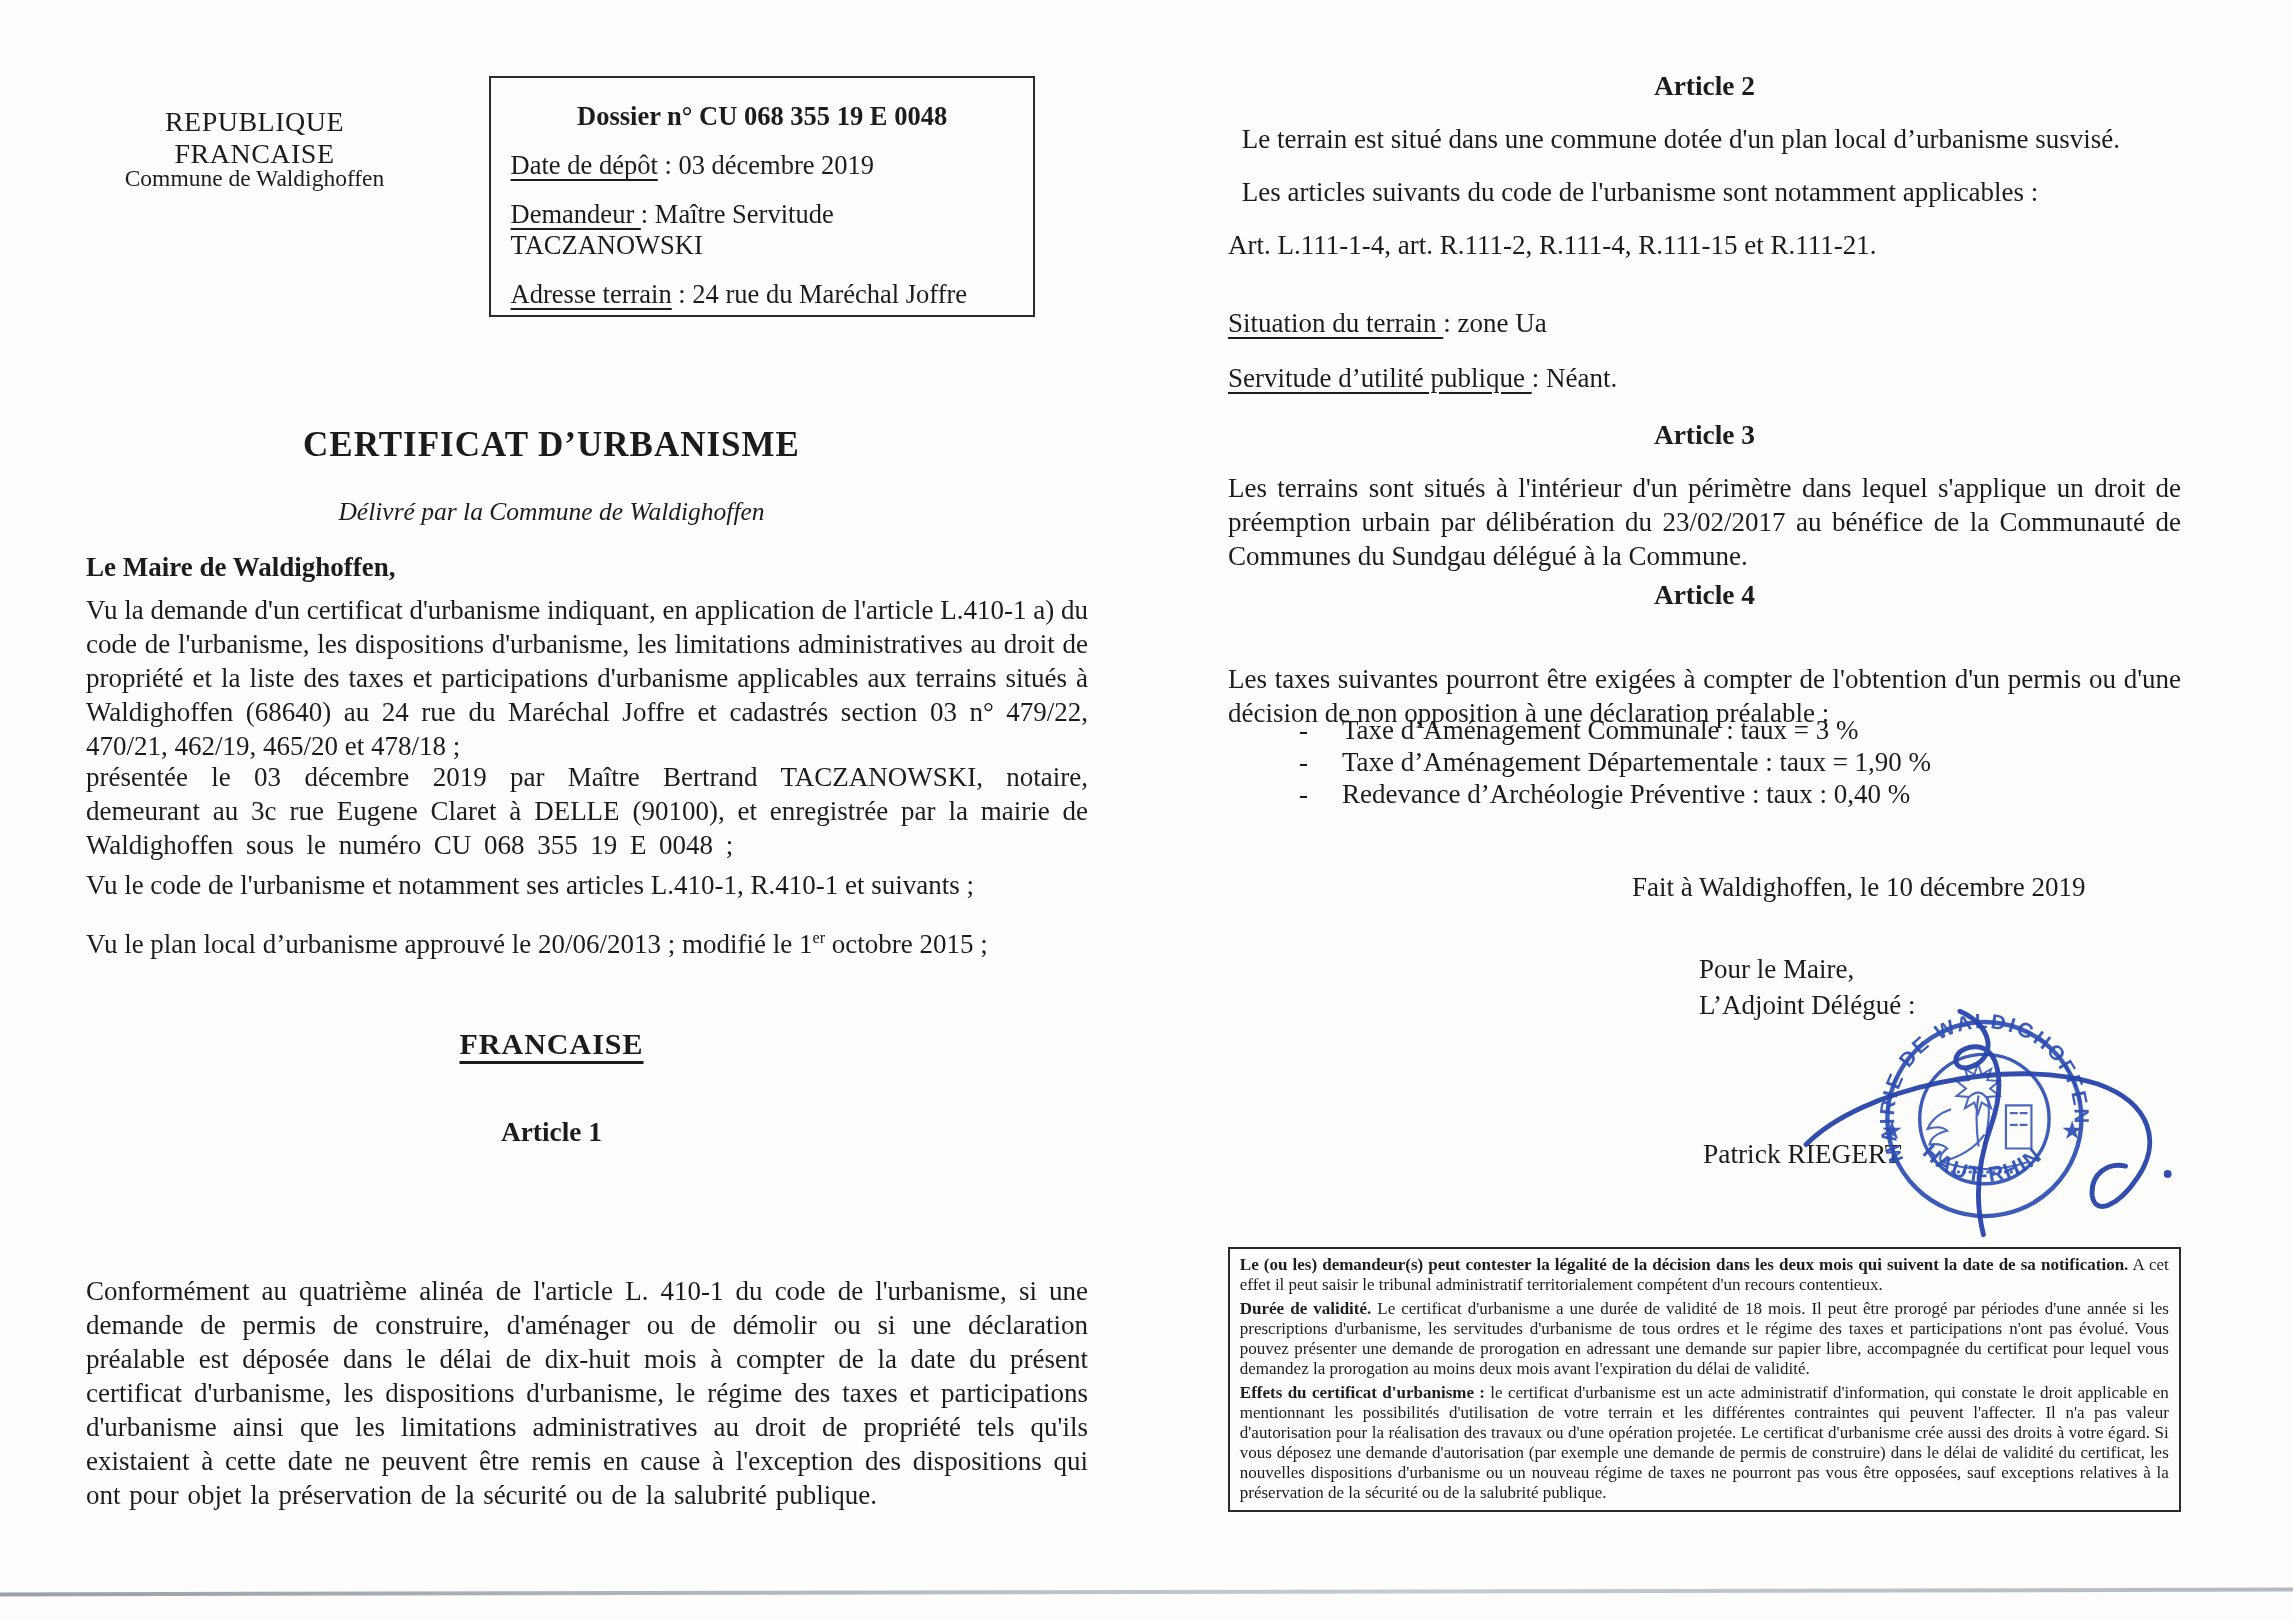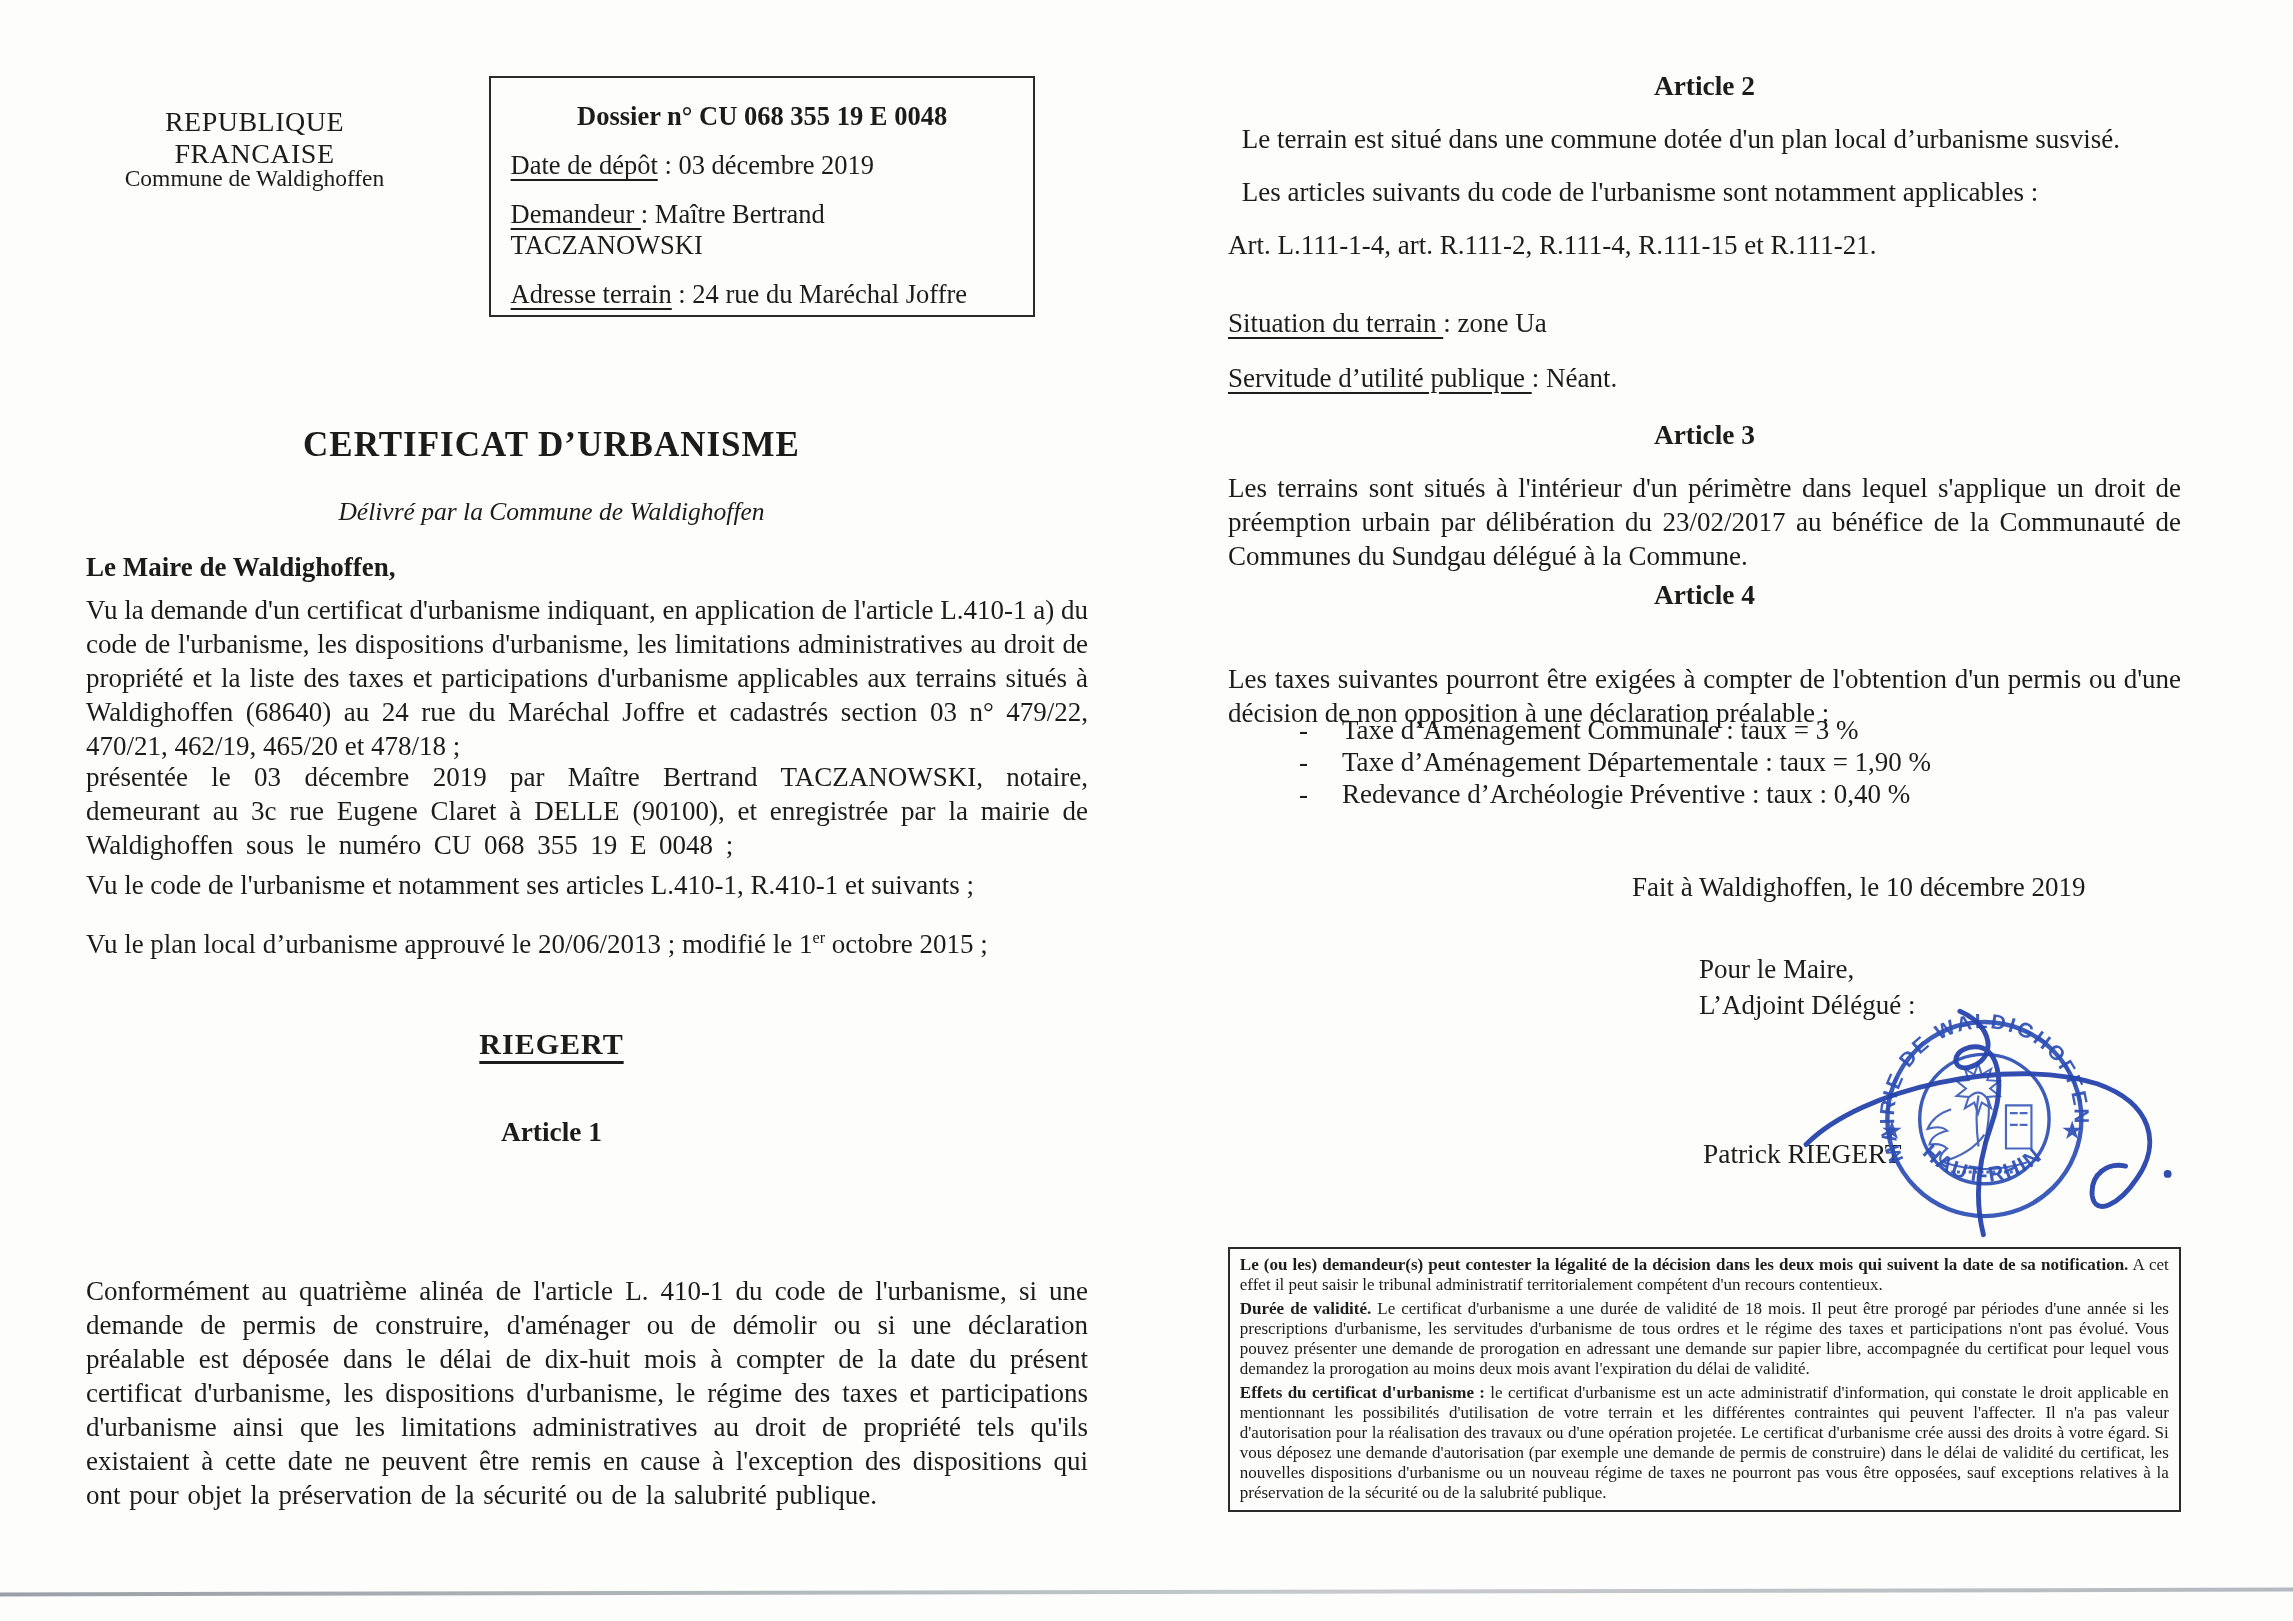--- a/index.html
+++ b/index.html
@@ -69,38 +69,38 @@
 
   <div class="abs rep">REPUBLIQUE FRANCAISE</div>
   <div class="abs com">Commune de Waldighoffen</div>
 
   <div class="abs dossier">
     <div class="bt">Dossier n° CU 068 355 19 E 0048</div>
     <div class="fld">
       <span class="u">Date de dépôt</span><span> : 03 décembre 2019</span>
     </div>
     <div class="fld">
-      <span class="u">Demandeur </span><span>: Maître Bertrand TACZANOWSKI</span>
+      <span class="u">Demandeur </span><span>: Maître Servitude TACZANOWSKI</span>
     </div>
     <div class="fld">
       <span class="u">Adresse terrain</span><span> : 24 rue du Maréchal Joffre</span>
     </div>
   </div>
 
   <div class="abs lmain">
     <div class="ctr doc-title">CERTIFICAT D’URBANISME</div>
     <div class="ctr doc-sub">Délivré par la Commune de Waldighoffen</div>
     <div class="salut">Le Maire de Waldighoffen,</div>
     <div class="para p1">Vu la demande d'un certificat d'urbanisme indiquant, en application de l'article L.410-1 a) du code de l'urbanisme, les dispositions d'urbanisme, les limitations administratives au droit de propriété et la liste des taxes et participations d'urbanisme applicables aux terrains situés à Waldighoffen (68640) au 24 rue du Maréchal Joffre et cadastrés section 03 n° 479/22, 470/21, 462/19, 465/20 et 478/18 ;</div>
     <div class="para p2">présentée le 03 décembre 2019 par Maître Bertrand TACZANOWSKI, notaire, demeurant au 3c rue Eugene Claret à DELLE (90100), et enregistrée par la mairie de Waldighoffen sous le numéro CU 068 355 19 E 0048 ;</div>
     <div class="para p3">Vu le code de l'urbanisme et notamment ses articles L.410-1, R.410-1 et suivants ;</div>
     <div class="para p4">
       <span>Vu le plan local d’urbanisme approuvé le 20/06/2013 ; modifié le 1</span><sup>er</sup><span> octobre 2015 ;</span>
     </div>
-    <div class="ctr certifie"><span>RIEGERT</span></div>
+    <div class="ctr certifie"><span>FRANCAISE</span></div>
     <div class="ctr art1h">Article 1</div>
     <div class="para a1p2">Conformément au quatrième alinéa de l'article L. 410-1 du code de l'urbanisme, si une demande de permis de construire, d'aménager ou de démolir ou si une déclaration préalable est déposée dans le délai de dix-huit mois à compter de la date du présent certificat d'urbanisme, les dispositions d'urbanisme, le régime des taxes et participations d'urbanisme ainsi que les limitations administratives au droit de propriété tels qu'ils existaient à cette date ne peuvent être remis en cause à l'exception des dispositions qui ont pour objet la préservation de la sécurité ou de la salubrité publique.</div>
   </div>
 
   <div class="abs rmain">
     <div class="rh h2a">Article 2</div>
     <div class="rpara r2">Les articles suivants du code de l'urbanisme sont notamment applicables :</div>
     <div class="rpara r1">Le terrain est situé dans une commune dotée d'un plan local d’urbanisme susvisé.</div>
     <div class="rpara r3">Art. L.111-1-4, art. R.111-2, R.111-4, R.111-15 et R.111-21.</div>
     <div class="rpara sit">

